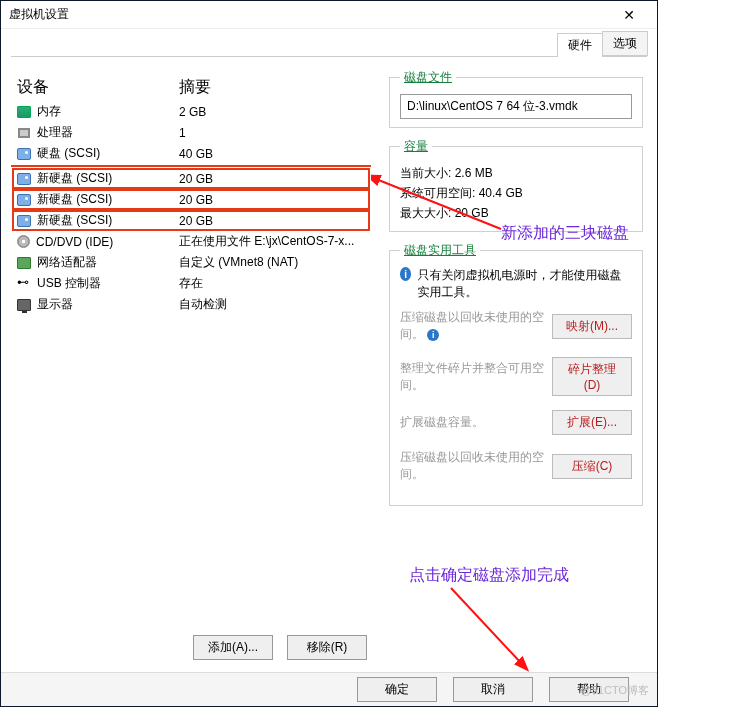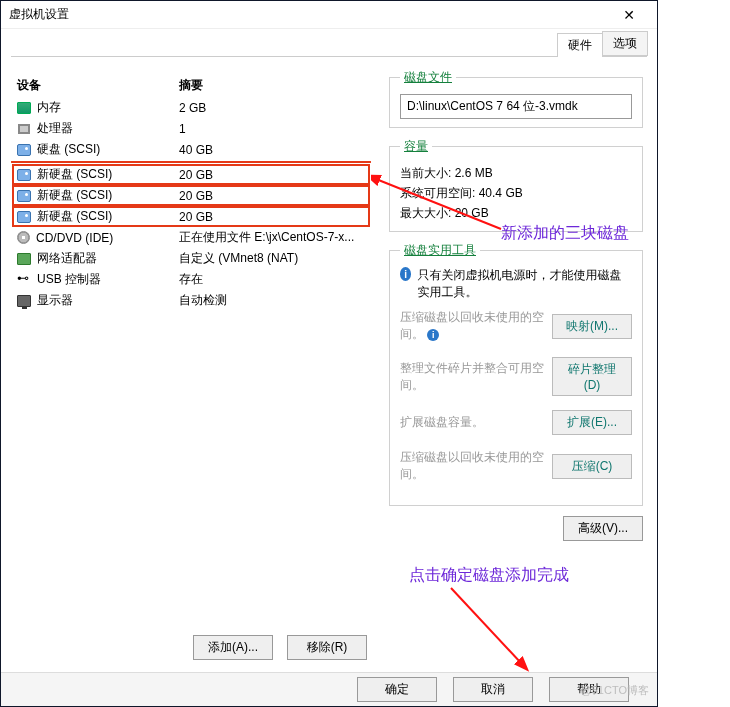--- a/index.html
+++ b/index.html
@@ -9,21 +9,21 @@
   .titlebar .title { flex:1; }
   .titlebar .close { width:40px; text-align:center; font-size:14px; cursor:default; }
   .content { position:absolute; top:28px; bottom:34px; left:0; right:0; padding:4px 10px 0 10px; }
   .tabs { height:24px; display:flex; align-items:flex-end; border-bottom:1px solid #ccc;justify-content:flex-end; }
   .tab { padding:3px 10px; border:1px solid #ccc; border-bottom:none; background:#fff; margin-right:-1px; position:relative; top:1px; }
   .tab.inactive { background:#f4f4f4; top:0; border-bottom:1px solid #ccc; }
   .panes { display:flex; position:absolute; top:30px; left:10px; right:10px; bottom:6px; }
   .left { width:360px; display:flex; flex-direction:column; padding-top:14px; position:relative; }
   .right { flex:1; padding:10px 4px 4px 18px; position:relative; }
   .grid { width:100%; }
-  .grid th { text-align:left; font-weight:bold; padding:2px 4px; font-size:12px; }
+  .grid th { text-align:left; font-weight:normal; padding:2px 4px; font-size:16px; }
   .grid td { padding:1px 4px; white-space:nowrap; }
   .devcell { display:flex; align-items:center; gap:6px; }
   .redbox { border:2px solid #e53917; border-radius:1px; }
   
   .ic { width:14px; height:12px; display:inline-block; position:relative; }
   .ic-mem { background:linear-gradient(#3a7,#196); border:1px solid #0a5; border-radius:1px; }
   .ic-cpu::before { content:""; position:absolute; inset:1px; background:#888; }
   .ic-cpu::after { content:""; position:absolute; inset:3px; background:#ccc; }
   .ic-hdd { background:#7db0e8; border:1px solid #3a73b0; border-radius:2px; }
   .ic-hdd::after{content:"";position:absolute; right:2px; top:2px; width:3px; height:3px; background:#fff; border-radius:50%;}
@@ -33,21 +33,21 @@
   .ic-mon { background:#666; border:1px solid #333; border-radius:1px; }
   .ic-mon::after{content:"";position:absolute;left:4px;top:11px;width:5px;height:2px;background:#333;}
   .ic-info { width:14px; height:14px; border-radius:50%; background:#2a77c9; color:#fff; font-weight:bold; font-size:10px; display:inline-flex; align-items:center; justify-content:center; }
   fieldset { border:1px solid #d0d0d0; margin:0 0 10px 0; padding:8px 10px; }
   fieldset legend { padding:0 4px; color:#15803d;text-decoration:underline; }
   .pathbox { border:1px solid #999; background:#fff; padding:3px 6px; overflow:hidden; text-overflow:ellipsis; white-space:nowrap; }
   .kv { line-height:20px; }
   .toolrow { display:flex; align-items:center; justify-content:space-between; margin:6px 0 14px 0; }
   .toolrow .lbl { color:#999; }
   .btn { min-width:80px; padding:3px 8px; border:1px solid #999; background:#efefef; text-align:center; cursor:default; }
-  .btn.dis { color:#0f766e; border-color:#bbb; }
+  .btn.dis { color:#b91c1c; border-color:#bbb; }
   .btnrow-left { position:absolute; bottom:6px; right:4px; display:flex; gap:14px; }
   .footer { position:absolute; bottom:0; left:0; right:0; height:34px; display:flex; align-items:center; justify-content:flex-end; gap:16px; padding:0 28px; background:#f5f5f5; border-top:1px solid #ddd; }
   .watermark { position:absolute; right:8px; bottom:8px; color:#bdbdbd; font-size:11px; pointer-events:none; }
   
   .anno { position:absolute; color:#6d28d9; font-size:16px; pointer-events:none; }
   .arrow-svg { position:absolute; pointer-events:none; }
   .advrow { display:flex; justify-content:flex-end; margin-top:2px; }
 </style>
 </head>
 <body>
@@ -209,23 +209,20 @@
           <div class="toolrow">
             <span class="lbl">扩展磁盘容量。</span>
             <div class="btn dis">扩展(E)...</div>
           </div>
           <div class="toolrow">
             <span class="lbl">压缩磁盘以回收未使用的空间。</span>
             <div class="btn dis">压缩(C)</div>
           </div>
         </fieldset>
 
-        <div class="advrow">
-          <div class="btn">高级(V)...</div>
-        </div>
       </div>
     </div>
   </div>
 
   <div class="footer">
     <div class="btn">确定</div>
     <div class="btn">取消</div>
     <div class="btn">帮助</div>
   </div>
 

